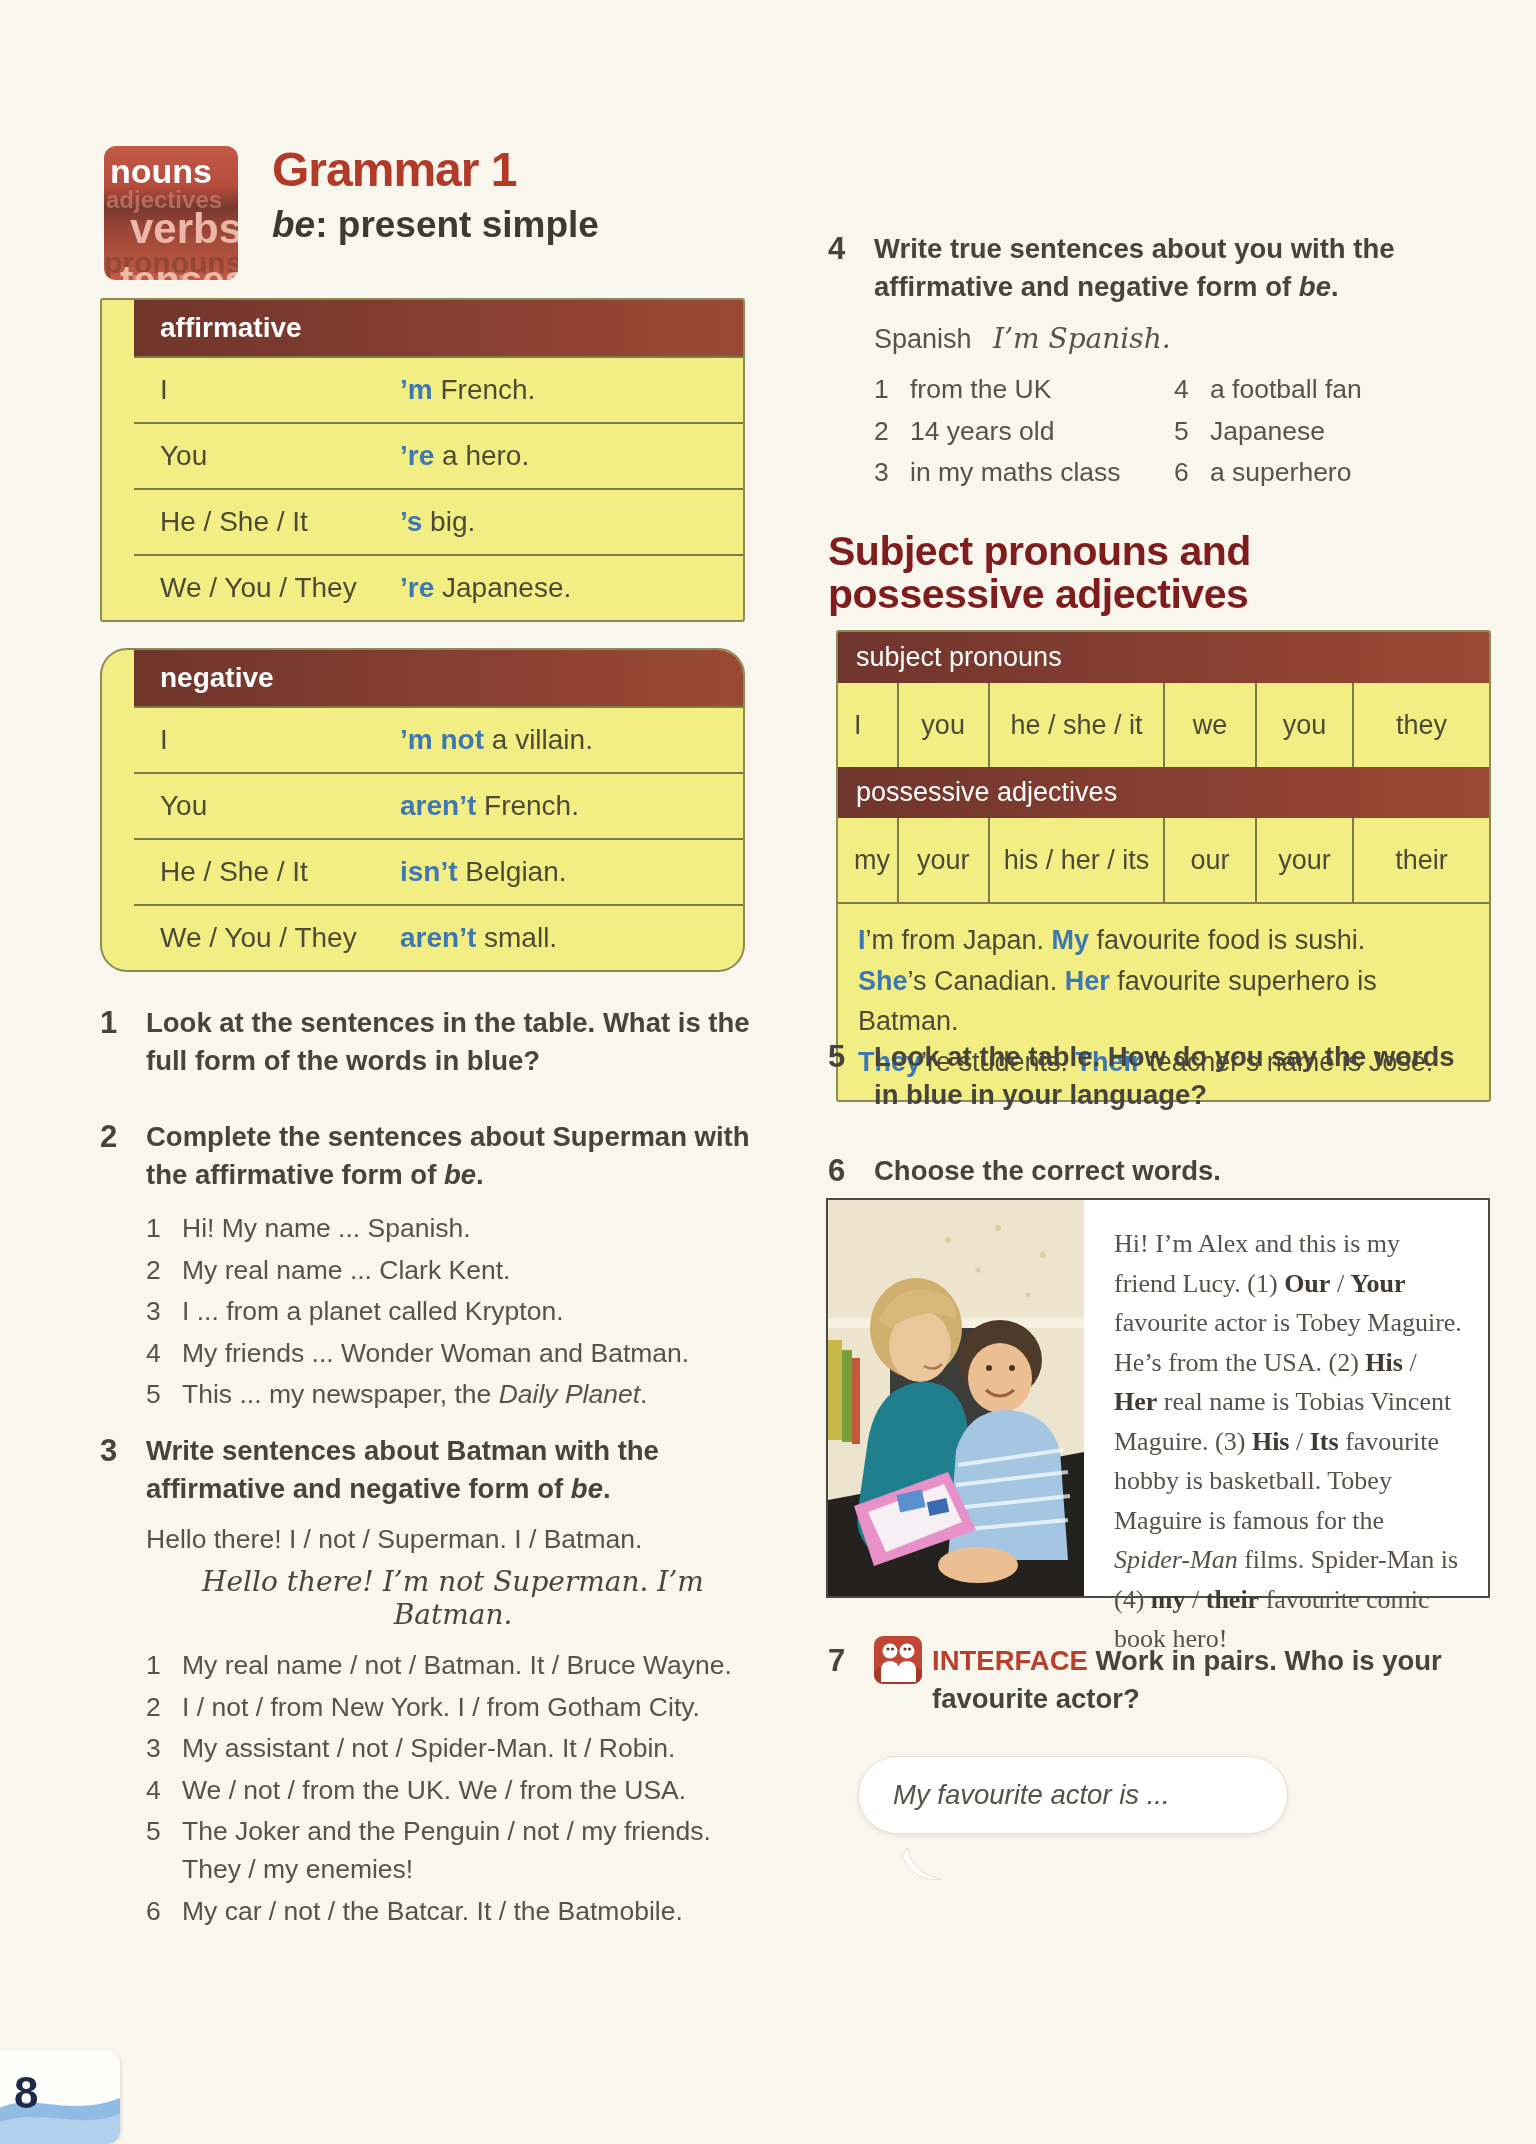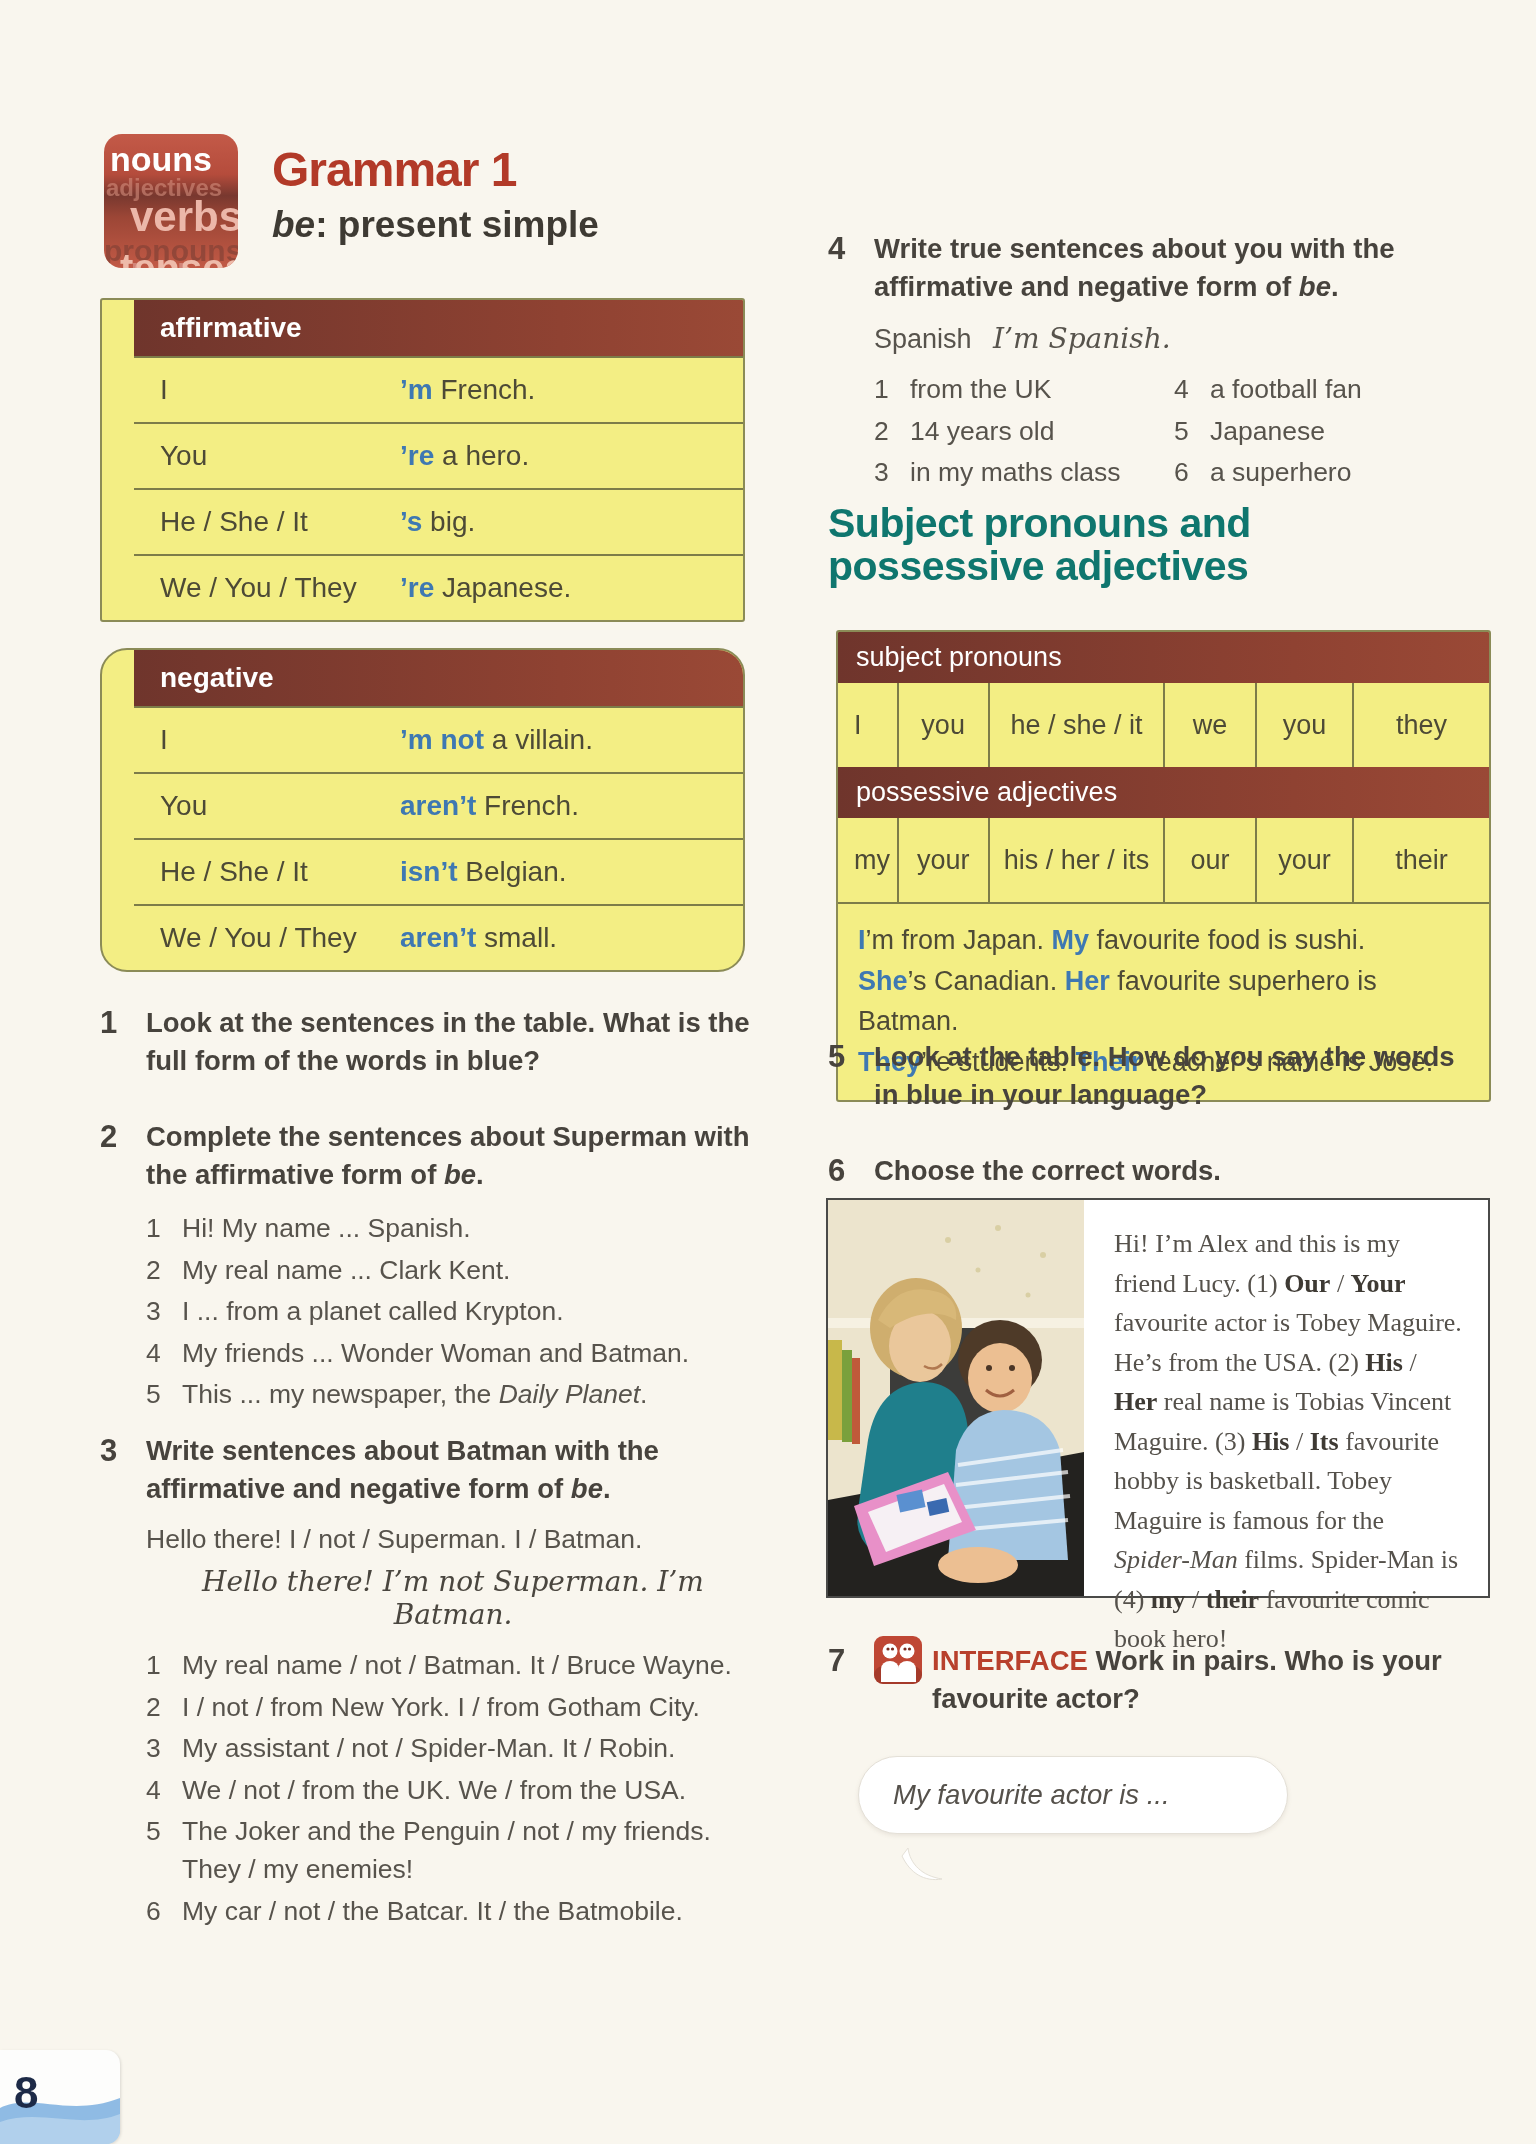--- a/index.html
+++ b/index.html
@@ -8,36 +8,36 @@
     position:relative;
     background:#f9f6ee;
     font-family:"Liberation Sans", sans-serif;
     color:#47433d;
     overflow:hidden;
   }
   .abs { position:absolute; }
 
   
   .badge {
-    left:104px; top:134px; width:134px; height:134px;
-    border-radius:18px; overflow:hidden;
+    left:104px; top:146px; width:134px; height:134px;
+    border-radius:12px; overflow:hidden;
     background:linear-gradient(180deg,#c35a48 0%,#b54c3c 30%,#78382f 46%,#9c4636 62%,#c25a46 100%);
   }
   .badge span { position:absolute; line-height:1; white-space:nowrap; }
   .bw0 { top:8px;  left:6px;  font-size:34px; font-weight:700; color:#ffffff; }
   .bw1 { top:42px; left:2px;  font-size:24px; font-weight:700; color:#d99483; opacity:.55; }
   .bw2 { top:62px; left:26px; font-size:42px; font-weight:700; color:#ecb7a9; }
   .bw3 { top:102px;left:0px;  font-size:30px; font-weight:700; color:#8a4437; opacity:.8; }
   .bw4 { top:126px;left:4px;  font-size:26px; font-weight:700; color:#d9948a; opacity:.75; }
   .bw5 { top:116px;left:16px; font-size:40px; font-weight:700; color:#eebbaa; top:114px; }
 
   
   .title { left:272px; top:142px; font-size:48px; font-weight:700; color:#b23a28; letter-spacing:-1px; }
   .subtitle { left:272px; top:204px; font-size:37px; font-weight:700; color:#3e3a33; }
-  .heading2 { left:828px; top:502px; width:620px; font-size:41px; font-weight:700; color:#0f766e; line-height:1.05; letter-spacing:-0.5px; }
+  .heading2 { left:828px; top:530px; width:620px; font-size:41px; font-weight:700; color:#7f1d1d; line-height:1.05; letter-spacing:-0.5px; }
 
   
   .gtable { width:645px; border:2px solid #8b8b57; border-radius:3px; overflow:hidden; background:#f3ee84;padding-left:32px; }
   .gt-head {
     background:linear-gradient(90deg,#6f352c,#8f4232 70%,#9a4936);
     color:#fff; font-weight:700; font-size:28px; padding:12px 0 12px 26px;
   }
   .gt-row { display:grid; grid-template-columns:240px 1fr; align-items:center;
     height:66px; padding-left:26px; border-top:2px solid #7c7c49; font-size:28px; color:#4d4a36; }
   .gt-row:first-of-type { border-top:none; }

